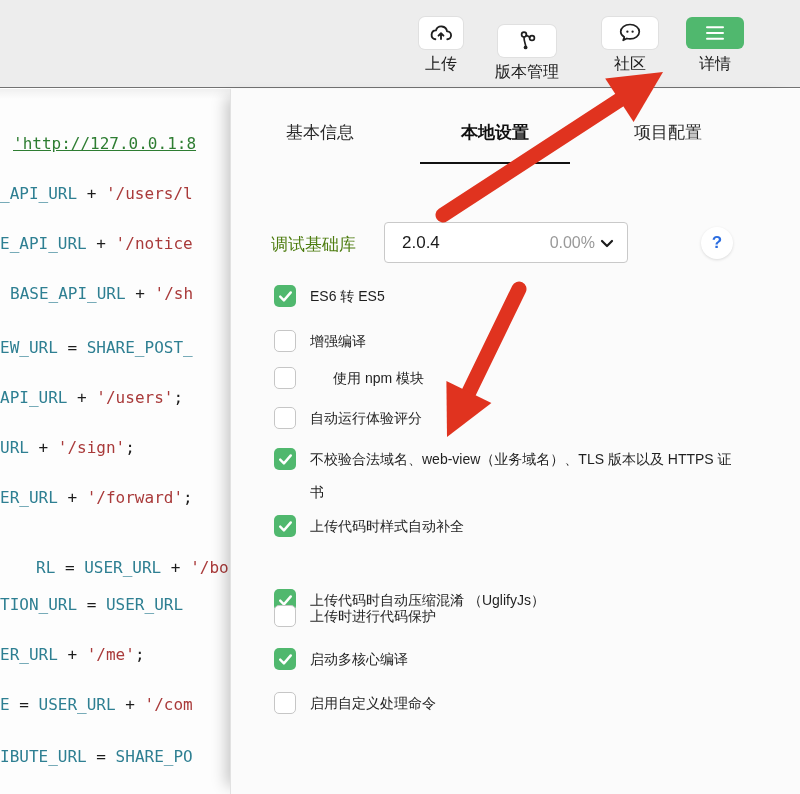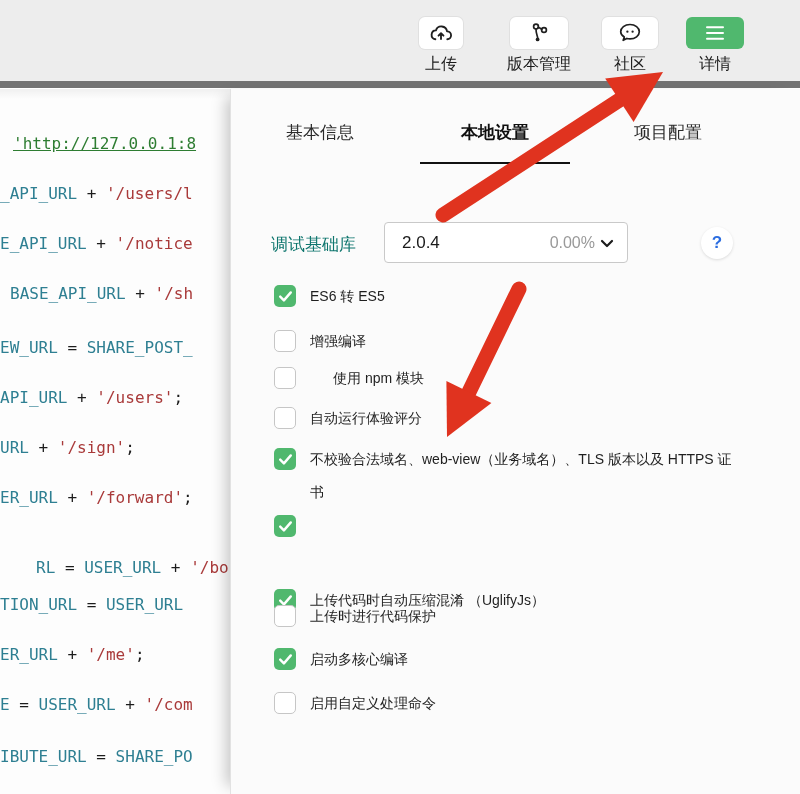--- a/index.html
+++ b/index.html
@@ -12,21 +12,21 @@
   }
   *{box-sizing:border-box;}
   html,body{margin:0;padding:0;}
   body{
     width:800px;height:794px;position:relative;overflow:hidden;
     background:#ffffff;font-family:"Liberation Sans", sans-serif;
   }
   
   .toolbar{
     position:absolute;left:0;top:0;width:800px;height:88px;
-    background:#ededed;border-bottom:7px solid #737373;
+    background:#ededed;border-bottom:1px solid #737373;
   }
   .tb-item{
     position:absolute;top:17px;transform:translateX(-50%);
     display:flex;flex-direction:column;align-items:center;gap:7px;cursor:pointer;
   }
   .tb-btn{
     height:32px;background:#ffffff;border-radius:6px;
     display:flex;align-items:center;justify-content:center;
     box-shadow:0 0 0 1px rgba(0,0,0,0.05);
   }
@@ -59,21 +59,21 @@
   }
   .tab{
     position:absolute;top:32px;transform:translateX(-50%);
     font-size:17px;color:#2b2b2b;cursor:pointer;white-space:nowrap;
   }
   .tab.active{font-weight:bold;color:#0f0f0f;}
   .tab-underline{
     position:absolute;left:50%;transform:translateX(-50%);
     top:41px;width:150px;height:2px;background:#111;
   }
-  .lib-label{position:absolute;left:40px;top:144px;font-size:17px;color:#0f766e;}
+  .lib-label{position:absolute;left:40px;top:144px;font-size:17px;color:#4d7c0f;}
   .lib-select{
     position:absolute;left:153px;top:133px;width:244px;height:41px;
     background:#fff;border:1px solid #c9c9c9;border-radius:4px;
     display:flex;align-items:center;padding:0 13px 0 17px;cursor:pointer;
   }
   .lib-version{font-size:17px;color:#1a1a1a;flex:1;}
   .lib-usage{font-size:16px;color:#999;margin-right:5px;}
   .help-btn{
     position:absolute;left:470px;top:138px;width:32px;height:32px;border-radius:50%;
     background:#fff;box-shadow:0 1px 3px rgba(0,0,0,0.13);
@@ -101,21 +101,21 @@
   <div id="toolbar-items">
       <div class="tb-item" style="left: 441px;">
         <div class="tb-btn" style="width: 44px;">
           <svg width="26" height="24" viewBox="0 0 24 22">
        <path d="M6.8,16.8 a4.1,4.1 0 0 1 0.5,-8.15 a5.3,5.3 0 0 1 10.3,0.9 a3.6,3.6 0 0 1 0.2,7.2" stroke="#1f1f1f" stroke-width="1.7" fill="none" stroke-linecap="round" stroke-linejoin="round"></path>
        <path d="M12,16.5 L12,11.4 M9.7,13.5 L12,11.2 L14.3,13.5" stroke="#1f1f1f" stroke-width="1.7" fill="none" stroke-linecap="round" stroke-linejoin="round"></path>
      </svg>
         </div>
         <div class="tb-label">上传</div>
       </div>
-      <div class="tb-item" style="left: 539px;">
+      <div class="tb-item" style="left: 527px; margin-top: 8px;">
         <div class="tb-btn" style="width: 58px;">
           <svg width="24" height="24" viewBox="0 0 24 24">
        <circle cx="9" cy="5.6" r="2.4" stroke="#1f1f1f" stroke-width="1.7" fill="none" stroke-linecap="round" stroke-linejoin="round"></circle>
        <circle cx="17" cy="9" r="2.4" stroke="#1f1f1f" stroke-width="1.7" fill="none" stroke-linecap="round" stroke-linejoin="round"></circle>
        <circle cx="10.6" cy="18.4" r="1.9" fill="#1f1f1f"></circle>
        <path d="M9,8 C9,13 10.4,14.2 10.6,16.5 M11.2,6.4 C13,6.8 13.6,7.4 14.8,8.3" stroke="#1f1f1f" stroke-width="1.7" fill="none" stroke-linecap="round" stroke-linejoin="round"></path>
      </svg>
         </div>
         <div class="tb-label">版本管理</div>
       </div>
@@ -211,20 +211,21 @@
           </svg>
         </div>
         <span class="cb-label wide">不校验合法域名、web-view（业务域名）、TLS 版本以及 HTTPS 证书</span>
       </div>
       <div class="cb-row" style="top: 426px;">
         <div class="checkbox checked">
           <svg width="15" height="13" viewBox="0 0 15 13">
             <polyline points="2.2,6.6 5.9,10.4 12.8,2.4" fill="none" stroke="#fff" stroke-width="2.4" stroke-linecap="round" stroke-linejoin="round"></polyline>
           </svg>
         </div>
+        <span class="cb-label">上传代码时样式自动补全</span>
       </div>
       <div class="cb-row" style="top: 464px; margin-top: 36px;">
         <div class="checkbox checked">
           <svg width="15" height="13" viewBox="0 0 15 13">
             <polyline points="2.2,6.6 5.9,10.4 12.8,2.4" fill="none" stroke="#fff" stroke-width="2.4" stroke-linecap="round" stroke-linejoin="round"></polyline>
           </svg>
         </div>
         <span class="cb-label">上传代码时自动压缩混淆 （UglifyJs）</span>
       </div>
       <div class="cb-row" style="top: 516px;">

